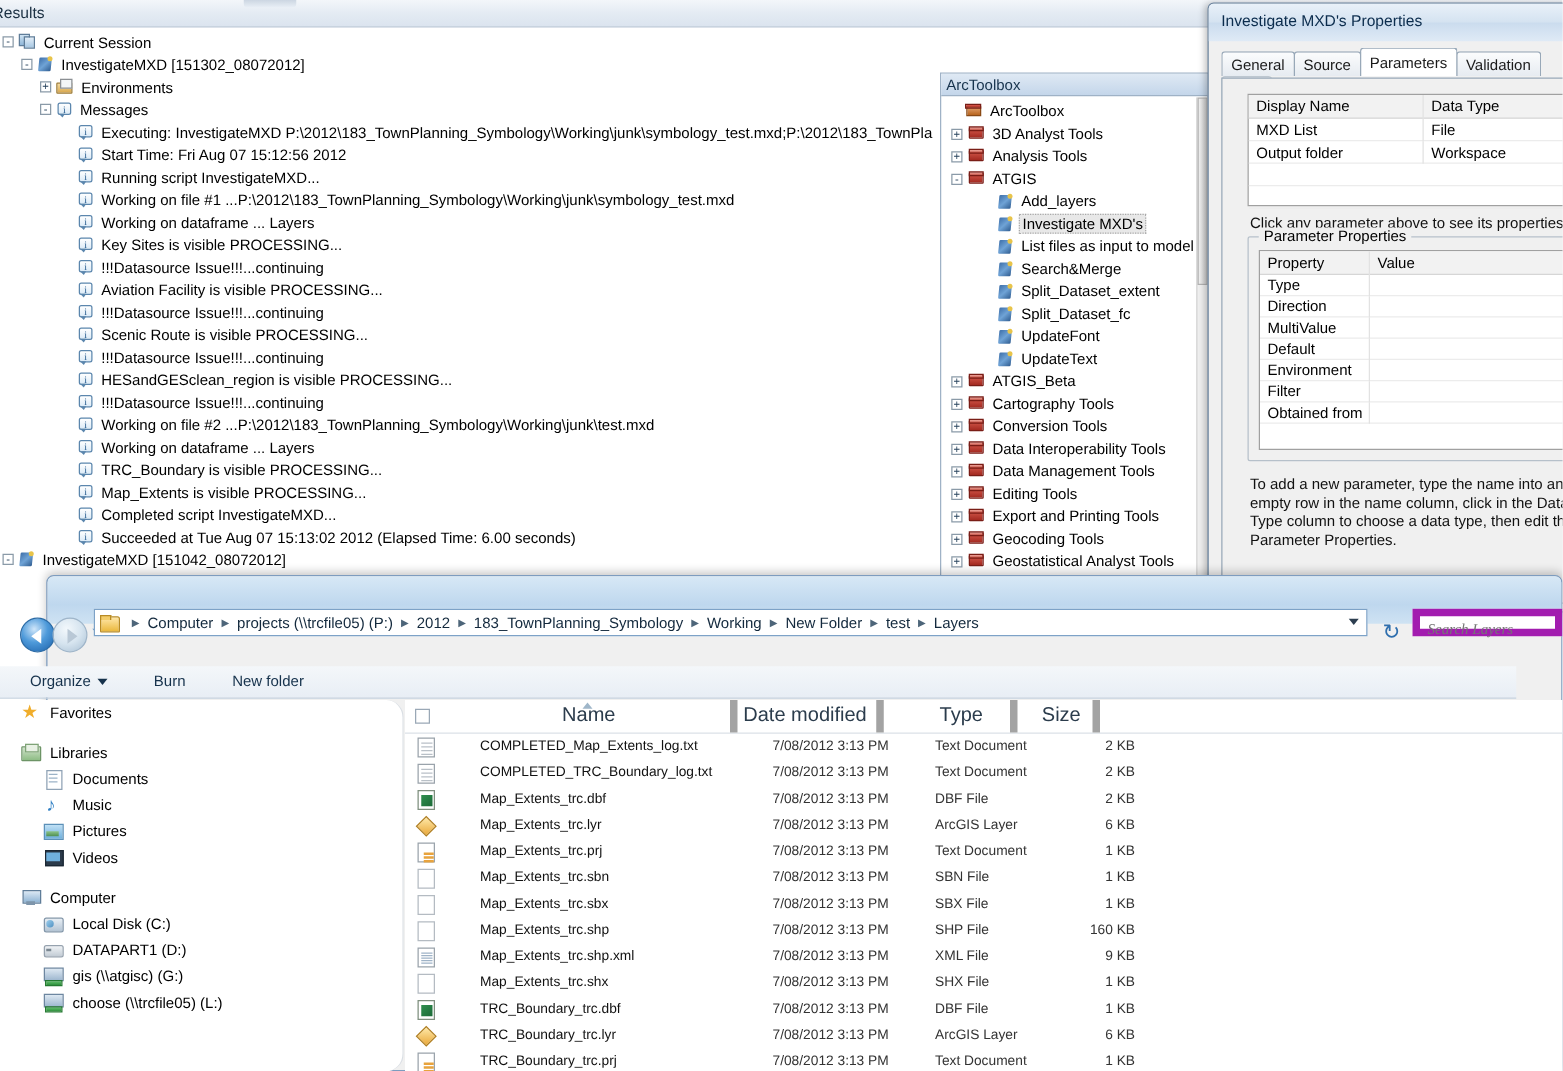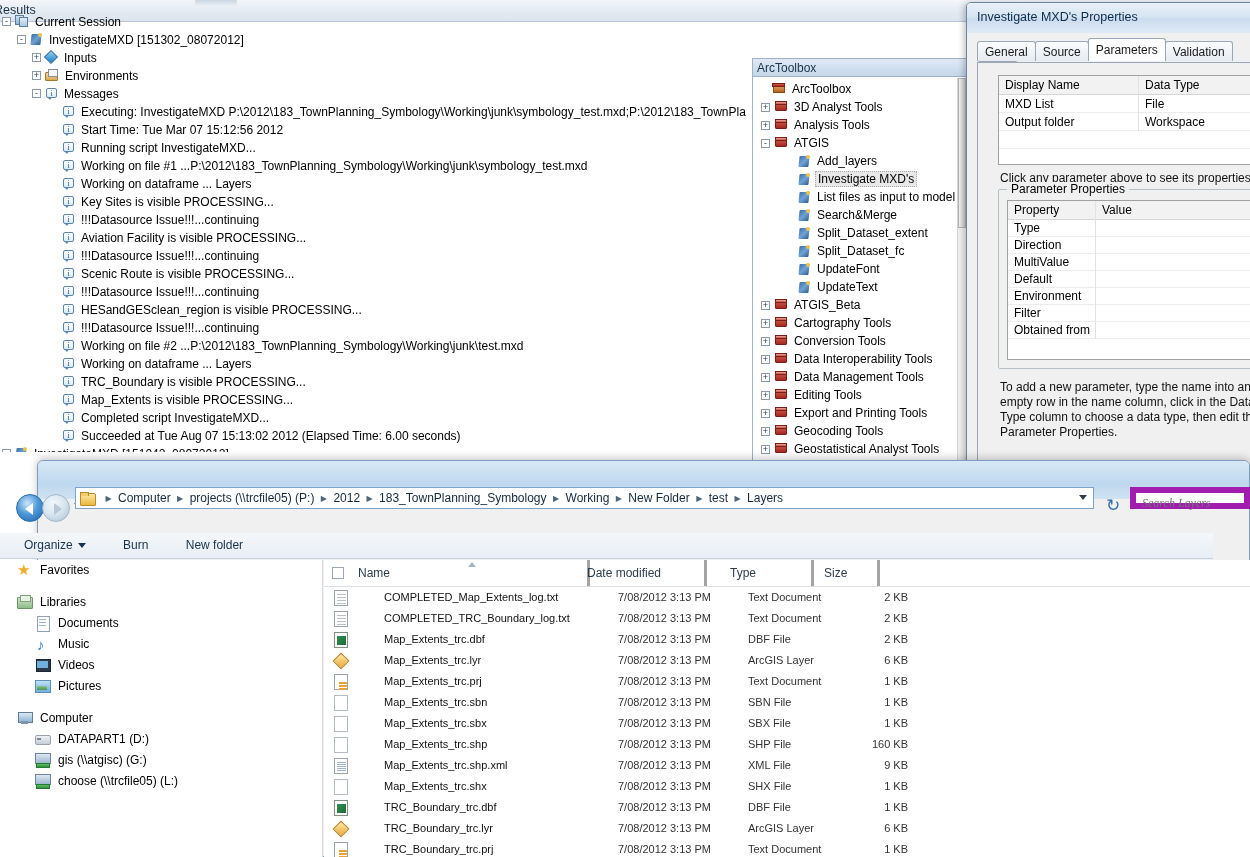--- a/index.html
+++ b/index.html
@@ -15,21 +15,21 @@
   #results-panel { position:absolute; left:0; top:0; width:1250px; height:470px; background:#fff; }
   #results-titlebar {
     position:absolute; left:0; top:0; width:1250px; height:22px;
     background:linear-gradient(to bottom,#f3f6fa 0%,#e4ebf3 50%,#dbe4ef 100%);
     border-bottom:1px solid #b9c6d6;
   }
   #results-title { position:absolute; left:-6px; top:3px; font-size:12.5px; color:#1b3043; }
   #results-grip { position:absolute; left:195px; top:0px; width:42px; height:6px;
     background:linear-gradient(to bottom,#ccd6e2,#e9eff6); border-radius:0 0 3px 3px; }
 
-  #results-tree { position:absolute; left:0; top:12px; width:1250px; height:440px; overflow:hidden; }
+  #results-tree { position:absolute; left:0; top:24px; width:1250px; height:440px; overflow:hidden; }
   .trow { position:relative; height:18px; line-height:18px; white-space:nowrap; font-size:12px; }
   .trow .lbl { display:inline-block; vertical-align:middle; }
   .exp {
     display:inline-block; width:9px; height:9px; line-height:7px; text-align:center;
     border:1px solid #8a9aa8; background:#fff; font-size:9px; color:#27425c;
     vertical-align:middle; margin-right:4px; font-family:"Liberation Sans",sans-serif;
   }
   .expspace { display:inline-block; width:15px; }
 
   
@@ -159,29 +159,29 @@
   #search-field input { border:0; outline:0; width:100%; height:20px; padding-left:6px;
     font-family:"Liberation Serif",serif; font-style:italic; font-size:12px; color:#6b6b6b; background:transparent; }
 
   #exp-toolbar { position:absolute; left:0px; top:533px; width:1213px; height:26px;
     background:linear-gradient(to bottom,#f4f7fa,#e8eef5); border-bottom:1px solid #c5d2df; }
   .tbbtn { display:inline-block; height:24px; line-height:24px; padding:0 10px; font-size:12px; color:#16324c; }
   .tbcaret { display:inline-block; width:0; height:0; margin-left:5px; vertical-align:middle;
     border-left:4px solid transparent; border-right:4px solid transparent; border-top:5px solid #16324c; }
 
   #exp-nav { position:absolute; left:1px; top:560px; width:322px; bottom:0;
-    background:#fff; border-right:1px solid #d8dde3; overflow:hidden; }
+    background:#fff; border-right:1px solid #d8dde3; overflow:hidden;border-radius:14px; }
   .navrow { height:21px; line-height:21px; white-space:nowrap; font-size:12px; padding-left:16px; }
   .navrow.ind { padding-left:34px; }
   .navgap { height:11px; }
 
   #exp-list { position:absolute; left:324px; top:560px; right:0; bottom:0; background:#fff; overflow:hidden; }
   #list-header { height:27px; border-bottom:1px solid #dbe1e7; background:#fff; position:relative; }
-  .hcell { position:absolute; top:0; height:26px; line-height:26px; font-size:12px; color:#2b3c4c;
-    border-right:3px solid #a3a3a3; padding-left:10px; }
+  .hcell { position:absolute; top:0; height:26px; line-height:26px; font-size:16px; color:#2b3c4c;
+    border-right:6px solid #a3a3a3; padding-left:10px;text-align:center; }
   .hcell.sortmark:after { content:""; position:absolute; left:50%; top:2px;
     border-left:4px solid transparent; border-right:4px solid transparent; border-bottom:5px solid #9fb6c9; }
   .filerow { height:21px; line-height:21px; position:relative; font-size:12px; }
   .fcell { position:absolute; top:0; height:21px; line-height:21px; font-size:11px; white-space:nowrap;margin-left:28px; }
   .fname { left:32px; color:#111; }
   .fdate { left:266px; color:#333; }
   .ftype { left:396px; color:#333; }
   .fsize { left:490px; width:66px; text-align:right; color:#333; }
 
   .fi { position:absolute; left:10px; top:3px; width:14px; height:16px; }
@@ -249,25 +249,24 @@
 <body>
 
 <div id="results-panel">
   <div id="results-titlebar">
     <div id="results-grip"></div>
     <div id="results-title">Results</div>
   </div>
   <div id="results-tree">
       <div class="trow"><span style="display:inline-block;width:2px"></span><span class="exp">-</span><span class="ic ic-session"><i class="a"></i><i class="b"></i></span><span class="lbl">Current Session</span></div>
       <div class="trow"><span style="display:inline-block;width:17px"></span><span class="exp">-</span><span class="ic ic-script"><s1></s1><s2></s2></span><span class="lbl">InvestigateMXD [151302_08072012]</span></div>
-      <div class="trow"><span style="display:inline-block;width:32px"></span><span class="exp">+</span><span class="ic ic-diamond"><d></d></span><span class="lbl">Inputs</span></div>
       <div class="trow"><span style="display:inline-block;width:32px"></span><span class="exp">+</span><span class="ic ic-env"><e1></e1><e2></e2></span><span class="lbl">Environments</span></div>
       <div class="trow"><span style="display:inline-block;width:32px"></span><span class="exp">-</span><span class="ic ic-info"><b>i</b><t></t></span><span class="lbl">Messages</span></div>
       <div class="trow"><span style="display:inline-block;width:62px"></span><span class="ic ic-info"><b>i</b><t></t></span><span class="lbl">Executing: InvestigateMXD P:\2012\183_TownPlanning_Symbology\Working\junk\symbology_test.mxd;P:\2012\183_TownPla</span></div>
-      <div class="trow"><span style="display:inline-block;width:62px"></span><span class="ic ic-info"><b>i</b><t></t></span><span class="lbl">Start Time: Tue Mar 07 15:12:56 2012</span></div>
+      <div class="trow"><span style="display:inline-block;width:62px"></span><span class="ic ic-info"><b>i</b><t></t></span><span class="lbl">Start Time: Fri Aug 07 15:12:56 2012</span></div>
       <div class="trow"><span style="display:inline-block;width:62px"></span><span class="ic ic-info"><b>i</b><t></t></span><span class="lbl">Running script InvestigateMXD...</span></div>
       <div class="trow"><span style="display:inline-block;width:62px"></span><span class="ic ic-info"><b>i</b><t></t></span><span class="lbl">Working on file #1 ...P:\2012\183_TownPlanning_Symbology\Working\junk\symbology_test.mxd</span></div>
       <div class="trow"><span style="display:inline-block;width:62px"></span><span class="ic ic-info"><b>i</b><t></t></span><span class="lbl">Working on dataframe ... Layers</span></div>
       <div class="trow"><span style="display:inline-block;width:62px"></span><span class="ic ic-info"><b>i</b><t></t></span><span class="lbl">Key Sites is visible PROCESSING...</span></div>
       <div class="trow"><span style="display:inline-block;width:62px"></span><span class="ic ic-info"><b>i</b><t></t></span><span class="lbl">!!!Datasource Issue!!!...continuing</span></div>
       <div class="trow"><span style="display:inline-block;width:62px"></span><span class="ic ic-info"><b>i</b><t></t></span><span class="lbl">Aviation Facility is visible PROCESSING...</span></div>
       <div class="trow"><span style="display:inline-block;width:62px"></span><span class="ic ic-info"><b>i</b><t></t></span><span class="lbl">!!!Datasource Issue!!!...continuing</span></div>
       <div class="trow"><span style="display:inline-block;width:62px"></span><span class="ic ic-info"><b>i</b><t></t></span><span class="lbl">Scenic Route is visible PROCESSING...</span></div>
       <div class="trow"><span style="display:inline-block;width:62px"></span><span class="ic ic-info"><b>i</b><t></t></span><span class="lbl">!!!Datasource Issue!!!...continuing</span></div>
       <div class="trow"><span style="display:inline-block;width:62px"></span><span class="ic ic-info"><b>i</b><t></t></span><span class="lbl">HESandGESclean_region is visible PROCESSING...</span></div>
@@ -387,24 +386,25 @@
   <span class="tbbtn" style="margin-left:14px;">Burn</span>
   <span class="tbbtn" style="margin-left:14px;">New folder</span>
 </div>
 
 <div id="exp-nav">
     <div class="navrow"><span class="nic nic-star"></span><span>Favorites</span></div>
     <div class="navgap"></div>
     <div class="navrow"><span class="nic nic-lib"></span><span>Libraries</span></div>
     <div class="navrow ind"><span class="nic nic-doc"></span><span>Documents</span></div>
     <div class="navrow ind"><span class="nic nic-music"></span><span>Music</span></div>
+    <div class="navrow ind"><span class="nic nic-pic"></span><span>Pictures</span></div>
     <div class="navrow ind"><span class="nic nic-vid"></span><span>Videos</span></div>
-    <div class="navrow ind"><span class="nic nic-pic"></span><span>Pictures</span></div>
     <div class="navgap"></div>
     <div class="navrow"><span class="nic nic-comp"></span><span>Computer</span></div>
+    <div class="navrow ind"><span class="nic nic-disk"></span><span>Local Disk (C:)</span></div>
     <div class="navrow ind"><span class="nic nic-drive"></span><span>DATAPART1 (D:)</span></div>
     <div class="navrow ind"><span class="nic nic-net"></span><span>gis (\\atgisc) (G:)</span></div>
     <div class="navrow ind"><span class="nic nic-net"></span><span>choose (\\trcfile05) (L:)</span></div>
   </div>
 
 <div id="exp-list">
   <div id="list-header">
     <div class="hdr-chk"></div>
     <div class="hcell sortmark" style="left:24px;width:242px;">Name</div>
     <div class="hcell" style="left:253px;width:130px;">Date modified</div>

